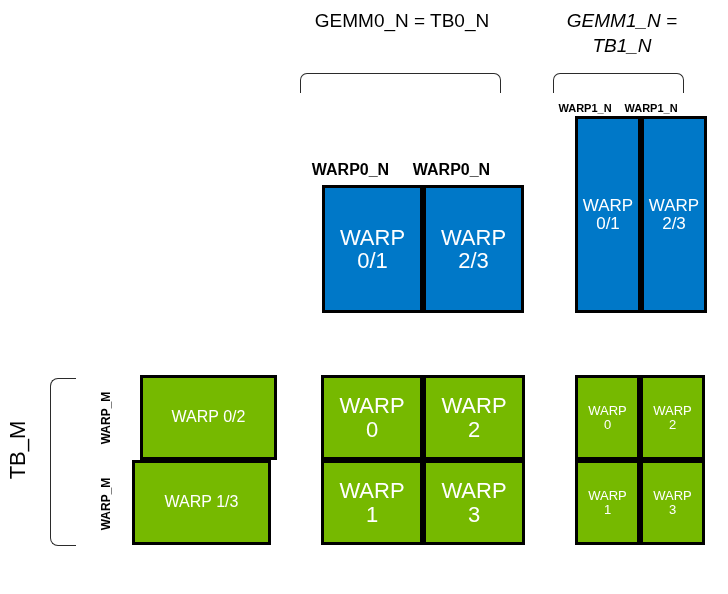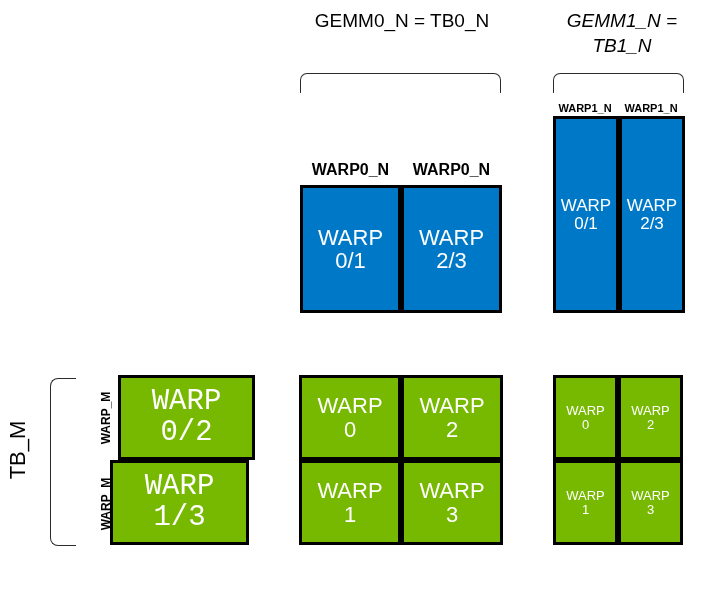--- a/index.html
+++ b/index.html
@@ -99,26 +99,27 @@
     box-sizing: border-box;
     border: 3px solid #000000;
     display: flex;
     align-items: center;
     justify-content: center;
     text-align: center;
     color: #ffffff;
     white-space: pre-line;
     line-height: 1.05;
     overflow: hidden;
+    margin-left: 22px;
   }
   .tile.blue  { background: #0078C8; }
   .tile.green { background: #76B900; }
 
   .t-xl  { font-size: 22px; }
-  .t-lg  { font-size: 29px; font-family: Liberation Mono, monospace; }
+  .t-lg  { font-size: 16px; }
   .t-md  { font-size: 17px; }
   .t-sm  { font-size: 13px; }
 </style>
 </head>
 <body>
 
 <div id="canvas">
 
   <div class="gemm-title" id="gemm0-title">GEMM0_N = TB0_N</div>
 

